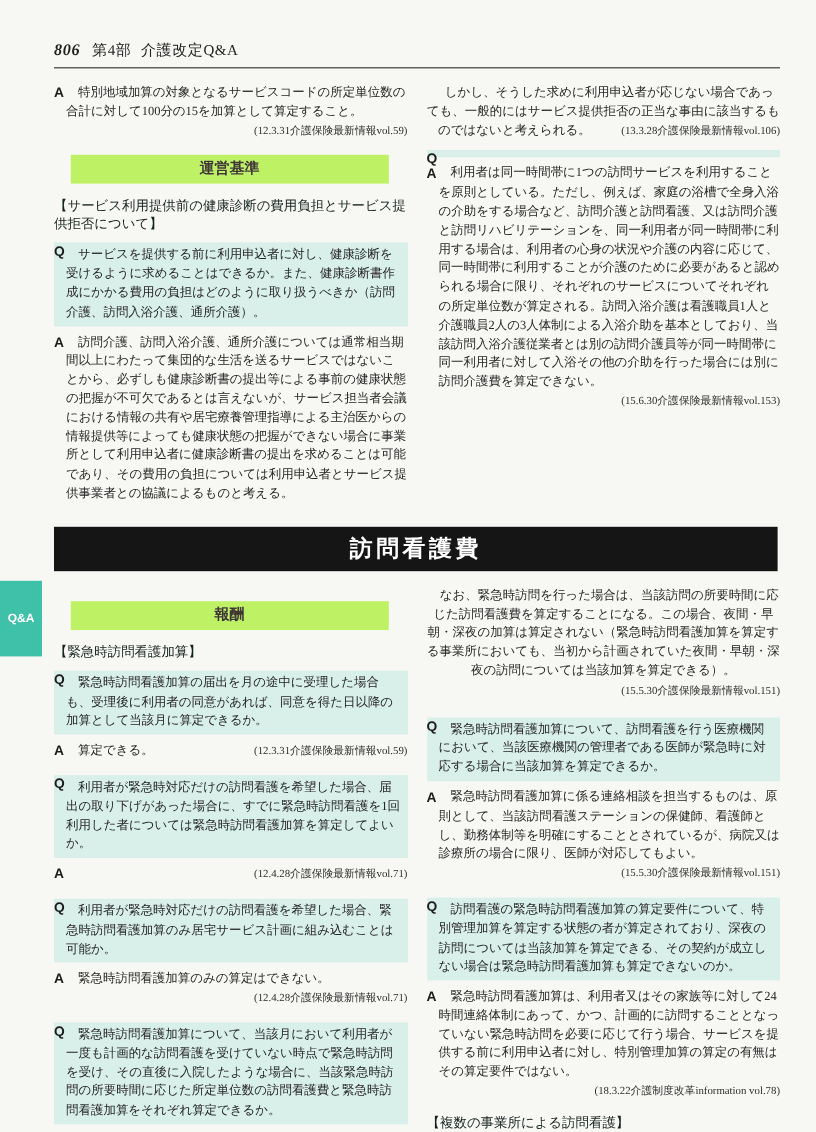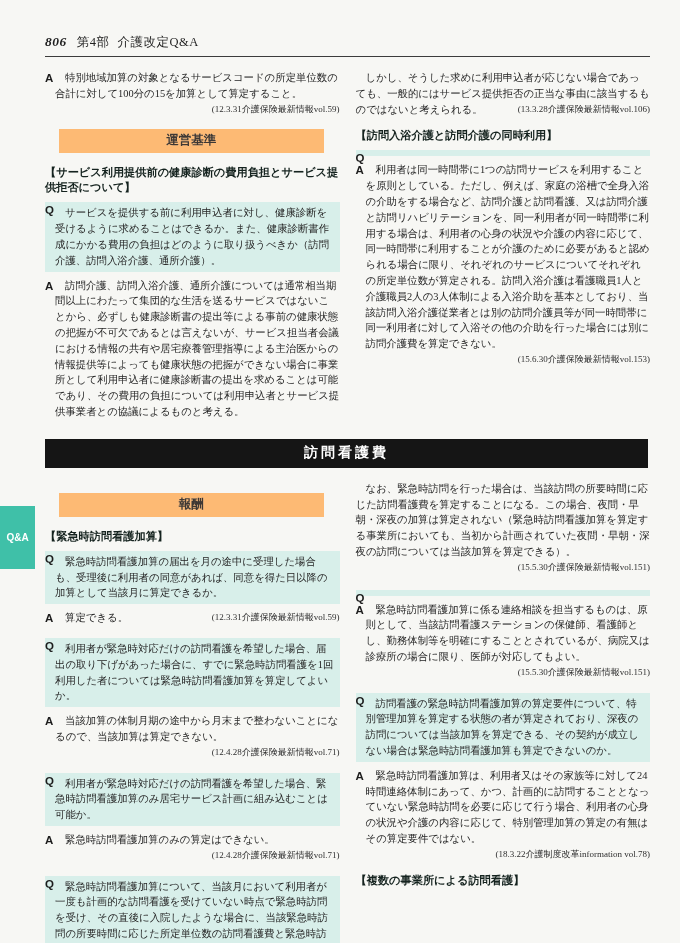--- a/index.html
+++ b/index.html
@@ -32,52 +32,52 @@
   
   .qa{position:relative;padding-left:10px;margin:0 0 8px 0;font-size:10.4px;line-height:15.8px;}
   .qa .marker{
     position:absolute;left:0;top:1px;
     font-family:"Liberation Sans",sans-serif;
     font-weight:bold;font-size:11.5px;line-height:14px;color:#1c1c1c;
   }
   .qa-text{text-indent:10px;}
   .question{background:#d8efea;padding:3px 4px 3px 10px;margin-bottom:6px;}
   .plain{font-size:10.4px;line-height:15.8px;margin:0 0 8px 0;}
-  .plain .lead{text-indent:10px;display:block;}
+  .plain .lead{text-indent:10px;display:block;text-align:center;}
   .cite{
     float:right;font-size:9px;color:#2e2e2e;margin-left:6px;
     line-height:15.8px;
   }
   .topic{
     font-family:"Liberation Sans",sans-serif;
-    font-weight:bold;font-size:11.2px;line-height:15px;
+    font-weight:normal;font-size:11.2px;line-height:15px;
     color:#15231f;margin:11px 0 7px 0;
   }
   .section-btn{
-    background:#fdba74;
+    background:#bef264;
     color:#3f3833;
     font-family:"Liberation Sans",sans-serif;
     font-weight:bold;font-size:12.5px;
     text-align:center;
     padding:3px 0 4px 0;
     margin:12px 16px 12px 14px;
     text-shadow:0 0 1px rgba(255,255,255,.25);
   }
   .banner{
     background:#151515;
     color:#ffffff;
     font-family:"Liberation Sans",sans-serif;
-    font-weight:bold;font-size:14px;
+    font-weight:bold;font-size:19px;
     text-align:center;
     padding:5px 0 6px 0;
     margin:11px 2px 2px 0;
     letter-spacing:3px;
   }
   .side-tab{
-    position:absolute;left:0;top:506px;
+    position:absolute;left:0;top:484px;
     width:35px;height:63px;
     background:#3fc0a8;
     color:#ffffff;
     font-family:"Liberation Sans",sans-serif;
     font-size:10px;font-weight:bold;
     display:flex;align-items:center;justify-content:center;
   }
   .clearfix::after{content:"";display:block;clear:both;}
 </style>
 </head>
@@ -104,21 +104,20 @@
       <div class="qa answer clearfix">
         <span class="marker">A</span>
         <div class="qa-text"><span>訪問介護、訪問入浴介護、通所介護については通常相当期間以上にわたって集団的な生活を送るサービスではないことから、必ずしも健康診断書の提出等による事前の健康状態の把握が不可欠であるとは言えないが、サービス担当者会議における情報の共有や居宅療養管理指導による主治医からの情報提供等によっても健康状態の把握ができない場合に事業所として利用申込者に健康診断書の提出を求めることは可能であり、その費用の負担については利用申込者とサービス提供事業者との協議によるものと考える。</span></div>
       </div>
     </div>
 
     <div class="col">
       <div class="plain clearfix">
         <span class="lead"><span>しかし、そうした求めに利用申込者が応じない場合であっても、一般的にはサービス提供拒否の正当な事由に該当するものではないと考えられる。</span><span class="cite">(13.3.28介護保険最新情報vol.106)</span></span>
       </div>
-      <div class="topic">【訪問入浴介護と訪問介護の同時利用】</div>
       <div class="qa question clearfix">
         <span class="marker">Q</span>
       </div>
       <div class="qa answer clearfix">
         <span class="marker">A</span>
         <div class="qa-text"><span>利用者は同一時間帯に1つの訪問サービスを利用することを原則としている。ただし、例えば、家庭の浴槽で全身入浴の介助をする場合など、訪問介護と訪問看護、又は訪問介護と訪問リハビリテーションを、同一利用者が同一時間帯に利用する場合は、利用者の心身の状況や介護の内容に応じて、同一時間帯に利用することが介護のために必要があると認められる場合に限り、それぞれのサービスについてそれぞれの所定単位数が算定される。訪問入浴介護は看護職員1人と介護職員2人の3人体制による入浴介助を基本としており、当該訪問入浴介護従業者とは別の訪問介護員等が同一時間帯に同一利用者に対して入浴その他の介助を行った場合には別に訪問介護費を算定できない。</span><span class="cite">(15.6.30介護保険最新情報vol.153)</span></div>
       </div>
     </div>
   </div>
 
@@ -137,21 +136,21 @@
         <span class="marker">A</span>
         <div class="qa-text"><span>算定できる。</span><span class="cite">(12.3.31介護保険最新情報vol.59)</span></div>
       </div>
 
       <div class="qa question clearfix" style="margin-top:12px;">
         <span class="marker">Q</span>
         <div class="qa-text"><span>利用者が緊急時対応だけの訪問看護を希望した場合、届出の取り下げがあった場合に、すでに緊急時訪問看護を1回利用した者については緊急時訪問看護加算を算定してよいか。</span></div>
       </div>
       <div class="qa answer clearfix">
         <span class="marker">A</span>
-        <div class="qa-text"><span>当該加算の体制月期の途中から月末まで整わないことになるので、当該加算は算定できない。</span><span class="cite">(12.4.28介護保険最新情報vol.71)</span></div>
+        <div class="qa-text"><span class="cite">(12.4.28介護保険最新情報vol.71)</span></div>
       </div>
 
       <div class="qa question clearfix" style="margin-top:12px;">
         <span class="marker">Q</span>
         <div class="qa-text"><span>利用者が緊急時対応だけの訪問看護を希望した場合、緊急時訪問看護加算のみ居宅サービス計画に組み込むことは可能か。</span></div>
       </div>
       <div class="qa answer clearfix">
         <span class="marker">A</span>
         <div class="qa-text"><span>緊急時訪問看護加算のみの算定はできない。</span><span class="cite">(12.4.28介護保険最新情報vol.71)</span></div>
       </div>
@@ -163,33 +162,34 @@
 
     </div>
 
     <div class="col">
       <div class="plain clearfix">
         <span class="lead"><span>なお、緊急時訪問を行った場合は、当該訪問の所要時間に応じた訪問看護費を算定することになる。この場合、夜間・早朝・深夜の加算は算定されない（緊急時訪問看護加算を算定する事業所においても、当初から計画されていた夜間・早朝・深夜の訪問については当該加算を算定できる）。</span><span class="cite">(15.5.30介護保険最新情報vol.151)</span></span>
       </div>
 
       <div class="qa question clearfix" style="margin-top:14px;">
         <span class="marker">Q</span>
+        <div class="qa-text"><span>緊急時訪問看護加算について、訪問看護を行う医療機関において、当該医療機関の管理者である医師が緊急時に対応する場合に当該加算を算定できるか。</span></div>
       </div>
       <div class="qa answer clearfix">
         <span class="marker">A</span>
         <div class="qa-text"><span>緊急時訪問看護加算に係る連絡相談を担当するものは、原則として、当該訪問看護ステーションの保健師、看護師とし、勤務体制等を明確にすることとされているが、病院又は診療所の場合に限り、医師が対応してもよい。</span><span class="cite">(15.5.30介護保険最新情報vol.151)</span></div>
       </div>
 
       <div class="qa question clearfix" style="margin-top:12px;">
         <span class="marker">Q</span>
         <div class="qa-text"><span>訪問看護の緊急時訪問看護加算の算定要件について、特別管理加算を算定する状態の者が算定されており、深夜の訪問については当該加算を算定できる、その契約が成立しない場合は緊急時訪問看護加算も算定できないのか。</span></div>
       </div>
       <div class="qa answer clearfix">
         <span class="marker">A</span>
-        <div class="qa-text"><span>緊急時訪問看護加算は、利用者又はその家族等に対して24時間連絡体制にあって、かつ、計画的に訪問することとなっていない緊急時訪問を必要に応じて行う場合、利用者の心身の状況や介護の内容に応じて、特別管理加算の算定の有無はその算定要件ではない。</span><span class="cite">(18.3.22介護制度改革information vol.78)</span></div>
+        <div class="qa-text"><span>緊急時訪問看護加算は、利用者又はその家族等に対して24時間連絡体制にあって、かつ、計画的に訪問することとなっていない緊急時訪問を必要に応じて行う場合、サービスを提供する前に利用申込者に対し、特別管理加算の算定の有無はその算定要件ではない。</span><span class="cite">(18.3.22介護制度改革information vol.78)</span></div>
       </div>
 
       <div class="topic">【複数の事業所による訪問看護】</div>
 
     </div>
   </div>
 
   <div class="side-tab">Q&amp;A</div>
 
 </div>

